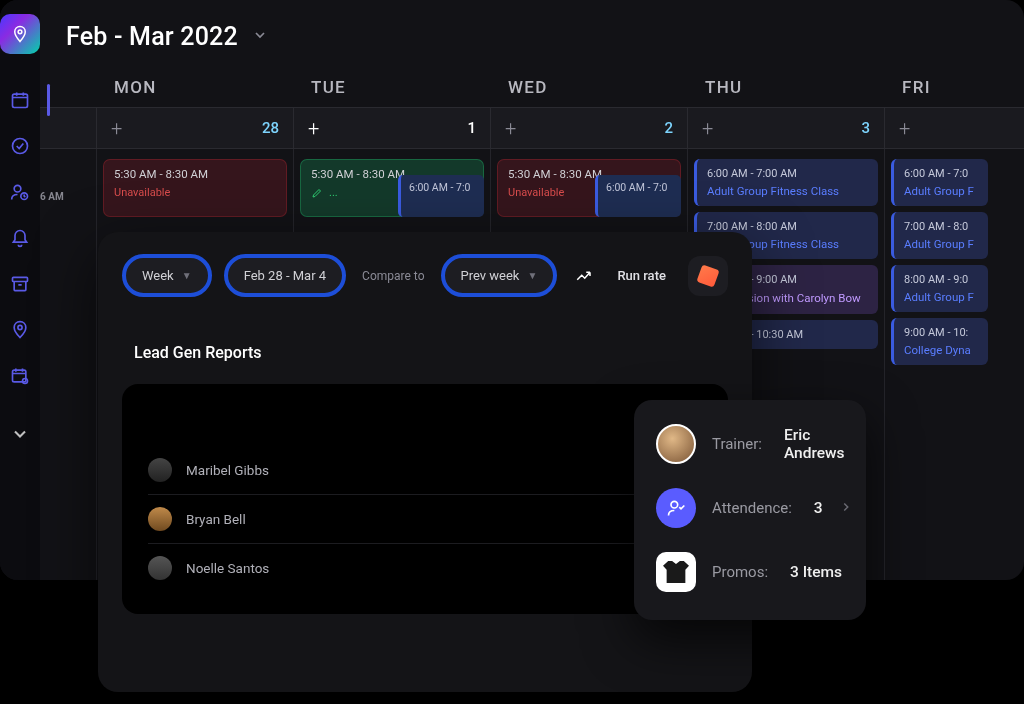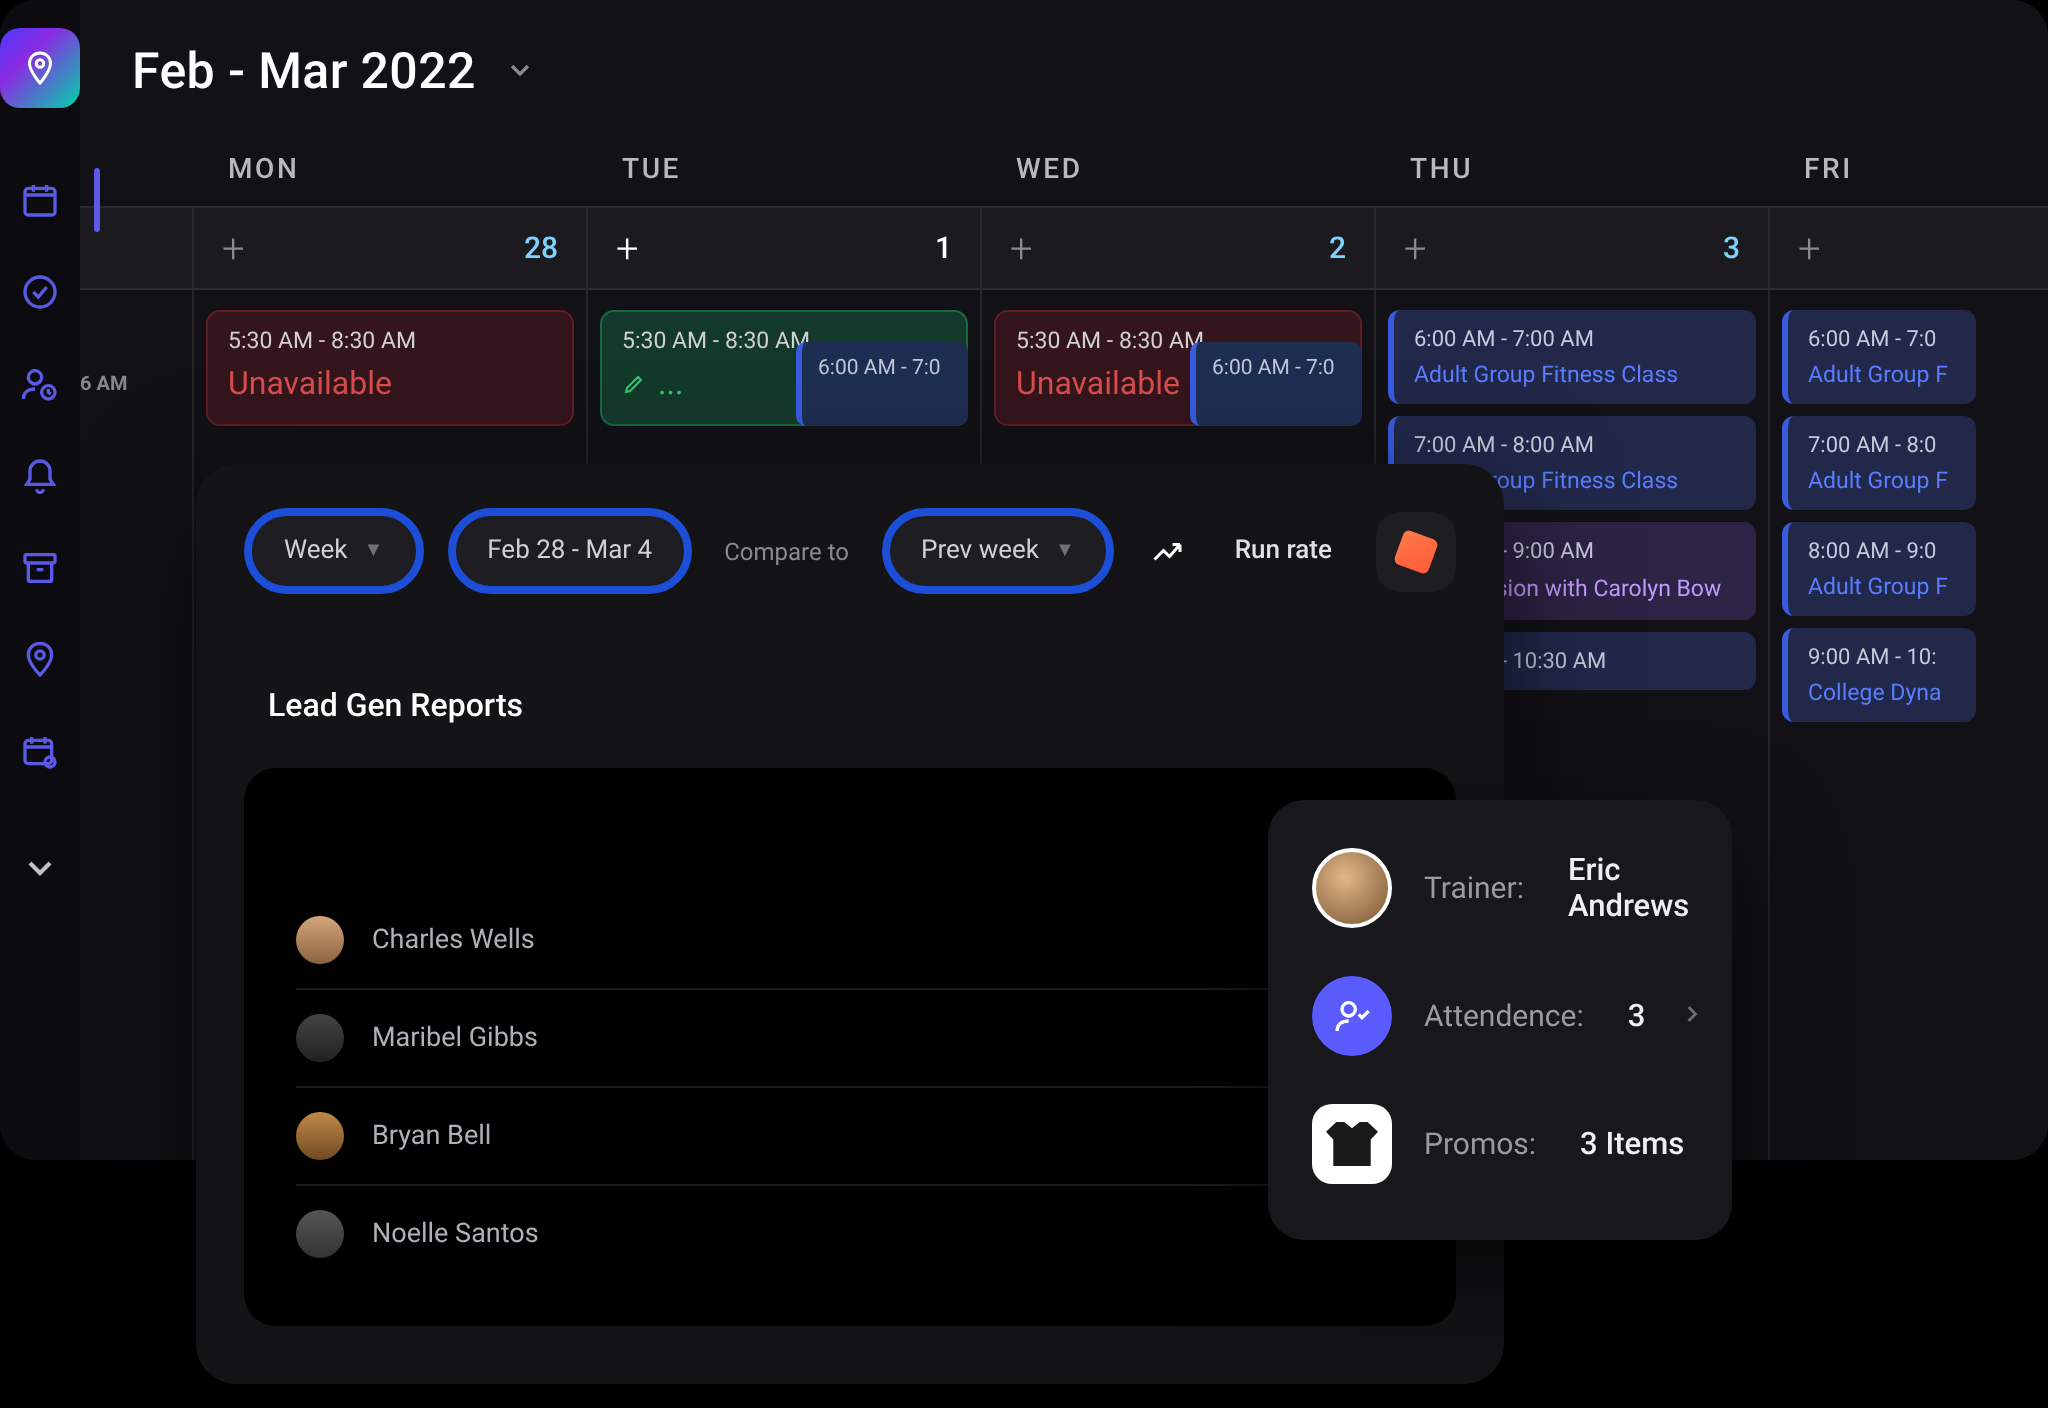--- a/index.html
+++ b/index.html
@@ -67,21 +67,21 @@
   }
   .header-title { font-size: 25px; font-weight: 500; letter-spacing: 0.2px; }
   .header-chevron { color: #8a8a95; }
 
   .day-header-row {
     display: flex;
     padding-left: 56px;
   }
   .day-header {
     flex: 0 0 197px;
-    font-size: 14px;
+    font-size: 17px;
     letter-spacing: 1.3px;
     color: #b8b8c0;
     font-weight: 500;
     padding: 8px 18px 10px;
   }
 
   .date-row {
     display: flex;
     padding-left: 56px;
     border-top: 1px solid #2a2a30;
@@ -125,21 +125,21 @@
   }
 
   .evt {
     border-radius: 7px;
     padding: 7px 10px;
     font-size: 11.5px;
     margin-bottom: 6px;
     position: relative;
   }
   .evt-time { color: #d0d0d5; font-size: 11.5px; }
-  .evt-sub { margin-top: 5px; font-size: 16px; }
+  .evt-sub { margin-top: 5px; font-size: 11px; }
   .evt-red { background: rgba(120,30,40,0.35); border: 1px solid rgba(180,40,50,0.35); height: 58px; }
   .evt-red .evt-sub { color: #d84c4c; }
   .evt-green { background: rgba(20,90,60,0.55); border: 1px solid rgba(30,150,90,0.5); height: 58px; }
   .evt-green .evt-sub { color: #2ecc71; display:flex; align-items:center; gap:6px; }
   .evt-blue-narrow {
     position: absolute;
     right: 6px;
     top: 26px;
     width: 86px;
     height: 42px;
@@ -446,24 +446,20 @@
     <div class="rp-brand">
         <div class="cube"></div>
       </div>
   </div>
 
   <div class="rp-title">Lead Gen Reports</div>
 
   <div class="leads-card">
     <div class="leads-right">
       <div class="lead-row">
-          <div class="lead-avatar av1"></div>
-          <span class="lead-name">Charles Wells</span>
-        </div>
-      <div class="lead-row">
           <div class="lead-avatar av2"></div>
           <span class="lead-name">Maribel Gibbs</span>
         </div>
       <div class="lead-row">
           <div class="lead-avatar av3"></div>
           <span class="lead-name">Bryan Bell</span>
         </div>
       <div class="lead-row">
           <div class="lead-avatar av4"></div>
           <span class="lead-name">Noelle Santos</span>

